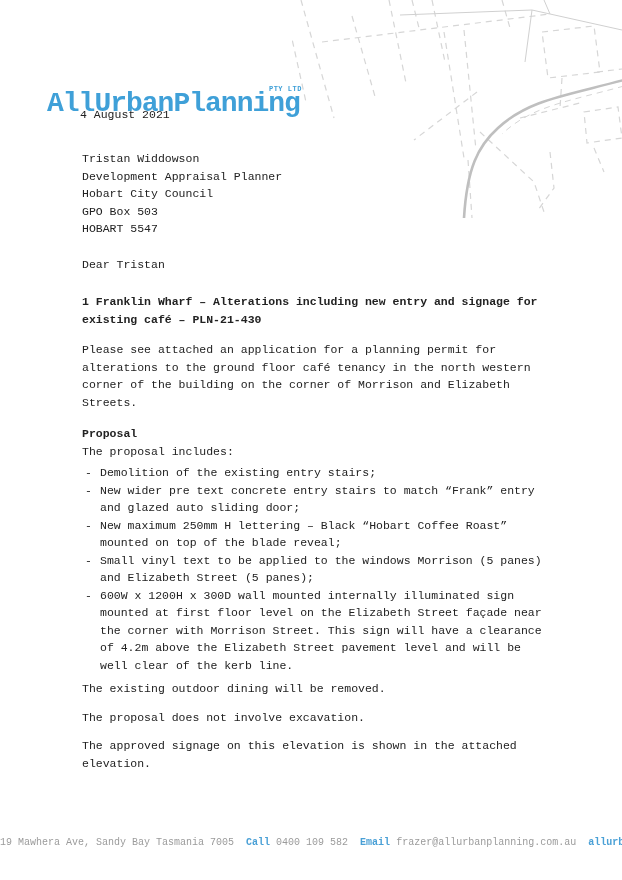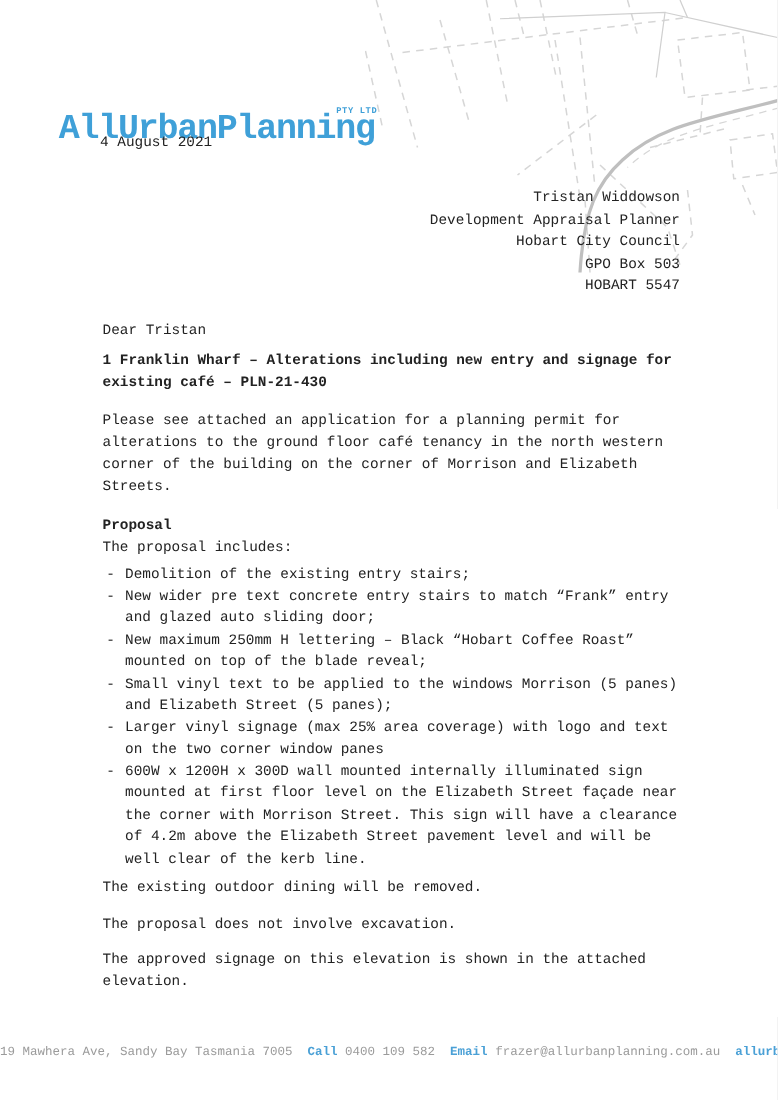--- a/index.html
+++ b/index.html
@@ -61,23 +61,23 @@
 
   
   .letter-body {
     position: absolute;
     left: 82px;
     top: 150px;
     width: 462px;
     font-size: 11.5px;
     line-height: 17.5px;
   }
-  .recipient-block { margin-bottom: 18px; text-align: right; }
+  .recipient-block { margin-bottom: 18px; }
   .recipient-block div { white-space: nowrap; }
-  .salutation { margin-bottom: 7px; }
+  .salutation { margin-bottom: 20px; }
   .subject { font-weight: bold; margin-bottom: 13px; }
   .para { margin-bottom: 11px; }
   .section-heading { font-weight: bold; margin-top: 14px; }
   .proposal-intro { margin-bottom: 4px; }
   ul.bullets { list-style: none; margin-bottom: 6px; }
   ul.bullets li {
     position: relative;
     padding-left: 18px;
   }
   ul.bullets li::before {
@@ -159,21 +159,20 @@
 
 
     <div class="section-heading">Proposal</div>
     <div class="proposal-intro">The proposal includes:</div>
 
     <ul class="bullets">
       <li>Demolition of the existing entry stairs;</li>
       <li>New wider pre text concrete entry stairs to match “Frank” entry and glazed auto sliding door;</li>
       <li>New maximum 250mm H lettering – Black “Hobart Coffee Roast” mounted on top of the blade reveal;</li>
       <li>Small vinyl text to be applied to the windows Morrison (5 panes) and Elizabeth Street (5 panes);</li>
-      <li>Larger vinyl signage (max 25% area coverage) with logo and text on the two corner window panes</li>
       <li>600W x 1200H x 300D wall mounted internally illuminated sign mounted at first floor level on the Elizabeth Street façade near the corner with Morrison Street.  This sign will have a clearance of 4.2m above the Elizabeth Street pavement level and will be well clear of the kerb line.</li>
     </ul>
 
     <div class="para">The existing outdoor dining will be removed.</div>
     <div class="para">The proposal does not involve excavation.</div>
     <div class="para">The approved signage on this elevation is shown in the attached elevation.</div>
 
   </div>
 
   <div class="footer">

